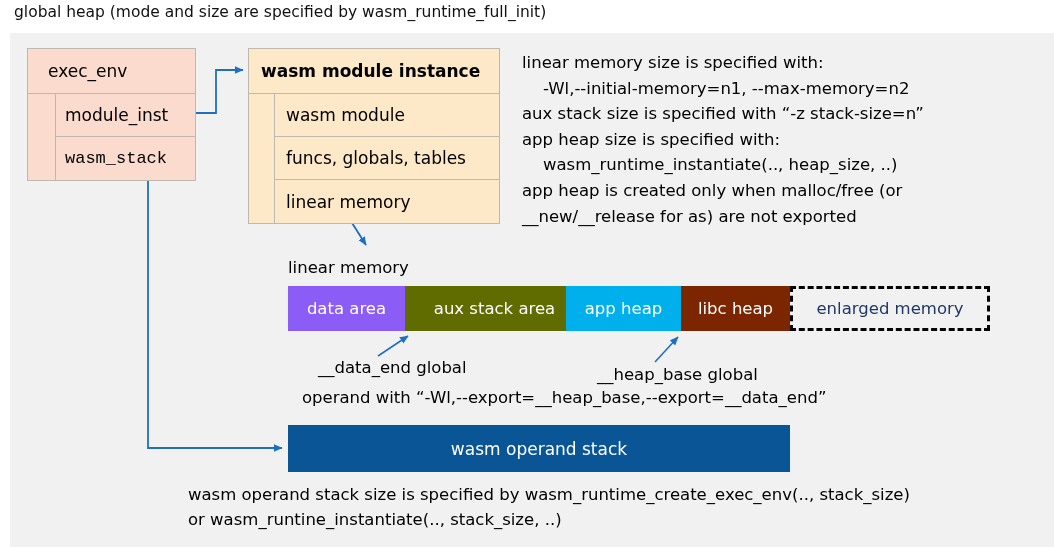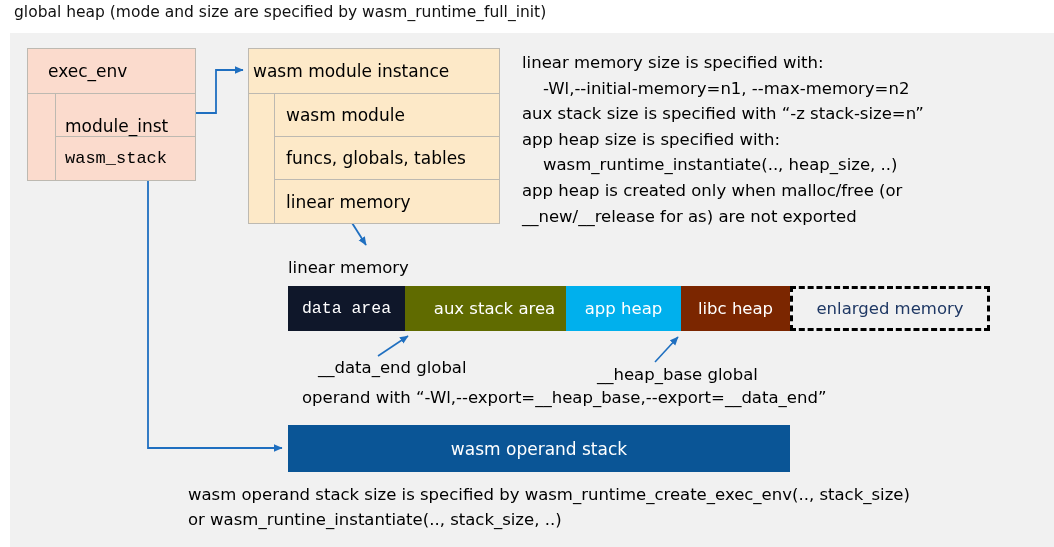--- a/index.html
+++ b/index.html
@@ -14,26 +14,26 @@
   
   .panel{left:10px;top:33px;width:1044px;height:514px;background:#f1f1f1;}
 
   
   .sbox{border:1px solid #bdb9b1;}
   .exec-outer{left:27px;top:48px;width:169px;height:133px;background:#fbdbcd;}
   .exec-head{left:0;top:0;width:167px;height:45px;border-bottom:1px solid #bdb9b1;
              display:flex;align-items:center;padding-left:20px;}
   .exec-gutter{left:0;top:45px;width:28px;height:86px;border-right:1px solid #bdb9b1;}
   .exec-r1{left:28px;top:45px;width:139px;height:43px;border-bottom:1px solid #bdb9b1;
-           display:flex;align-items:flex-end;padding-left:9px;}
+           display:flex;align-items:center;padding-left:9px;}
   .exec-r2{left:28px;top:88px;width:139px;height:43px;display:flex;align-items:center;padding-left:9px;font-family:Liberation Mono, monospace;}
 
   .inst-outer{left:248px;top:48px;width:252px;height:176px;background:#fde9c8;}
   .inst-head{left:0;top:0;width:250px;height:45px;border-bottom:1px solid #bdb9b1;
-             display:flex;align-items:center;padding-left:4px;}
+             display:flex;align-items:center;padding-left:12px;font-weight:bold;}
   .inst-gutter{left:0;top:45px;width:26px;height:129px;border-right:1px solid #bdb9b1;}
   .inst-r{left:26px;top:0;width:224px;height:43px;display:flex;align-items:center;padding-left:11px;}
   .inst-r1{top:45px;border-bottom:1px solid #bdb9b1;}
   .inst-r2{top:88px;border-bottom:1px solid #bdb9b1;}
   .inst-r3{top:131px;}
   .boxlabel{font-size:17px;color:#000;white-space:nowrap;}
 
   
   .notes{left:522px;top:50px;width:500px;font-size:16.5px;line-height:25.6px;color:#000;white-space:pre;}
 
@@ -122,21 +122,21 @@
   <div class="abs notes">linear memory size is specified with:
     -Wl,--initial-memory=n1, --max-memory=n2
 aux stack size is specified with “-z stack-size=n”
 app heap size is specified with:
     wasm_runtime_instantiate(.., heap_size, ..)
 app heap is created only when malloc/free (or
 __new/__release for as) are not exported</div>
 
   <div class="abs lm-caption">linear memory</div>
   <div class="abs strip">
-    <div class="abs seg seg-data" style="background: #0f172a; font-family: Liberation Mono, monospace;">
+    <div class="abs seg seg-data" style="background: #8b5cf6;">
       <span>data area</span>
     </div>
     <div class="abs seg seg-aux" style="background: rgb(96, 107, 0);">
       <span>aux stack area</span>
     </div>
     <div class="abs seg seg-app" style="background: rgb(0, 176, 237);">
       <span>app heap</span>
     </div>
     <div class="abs seg seg-libc" style="background: rgb(123, 38, 0);">
       <span>libc heap</span>

